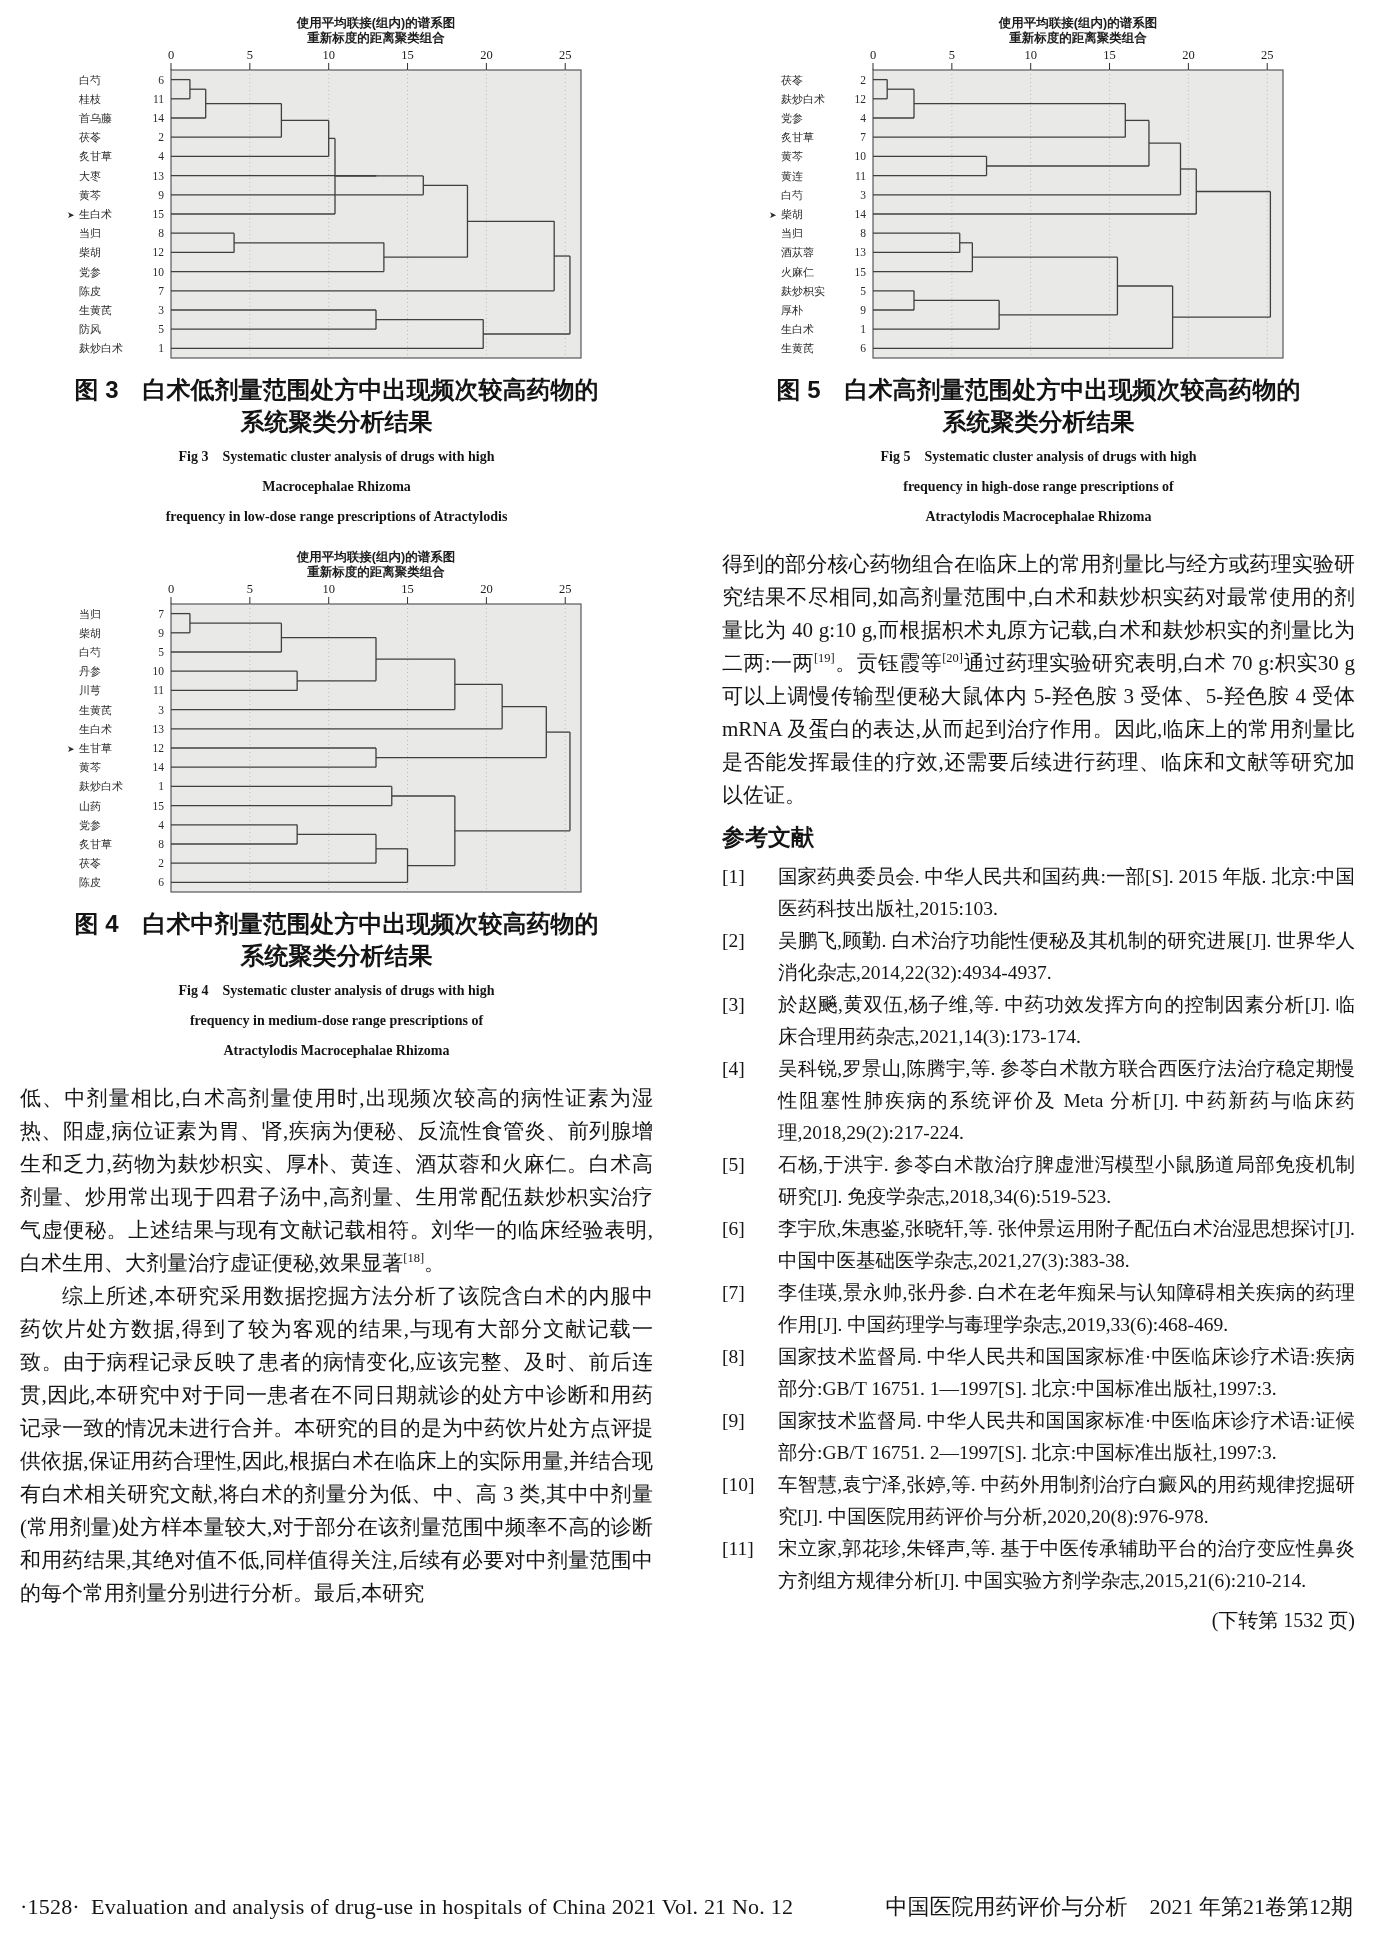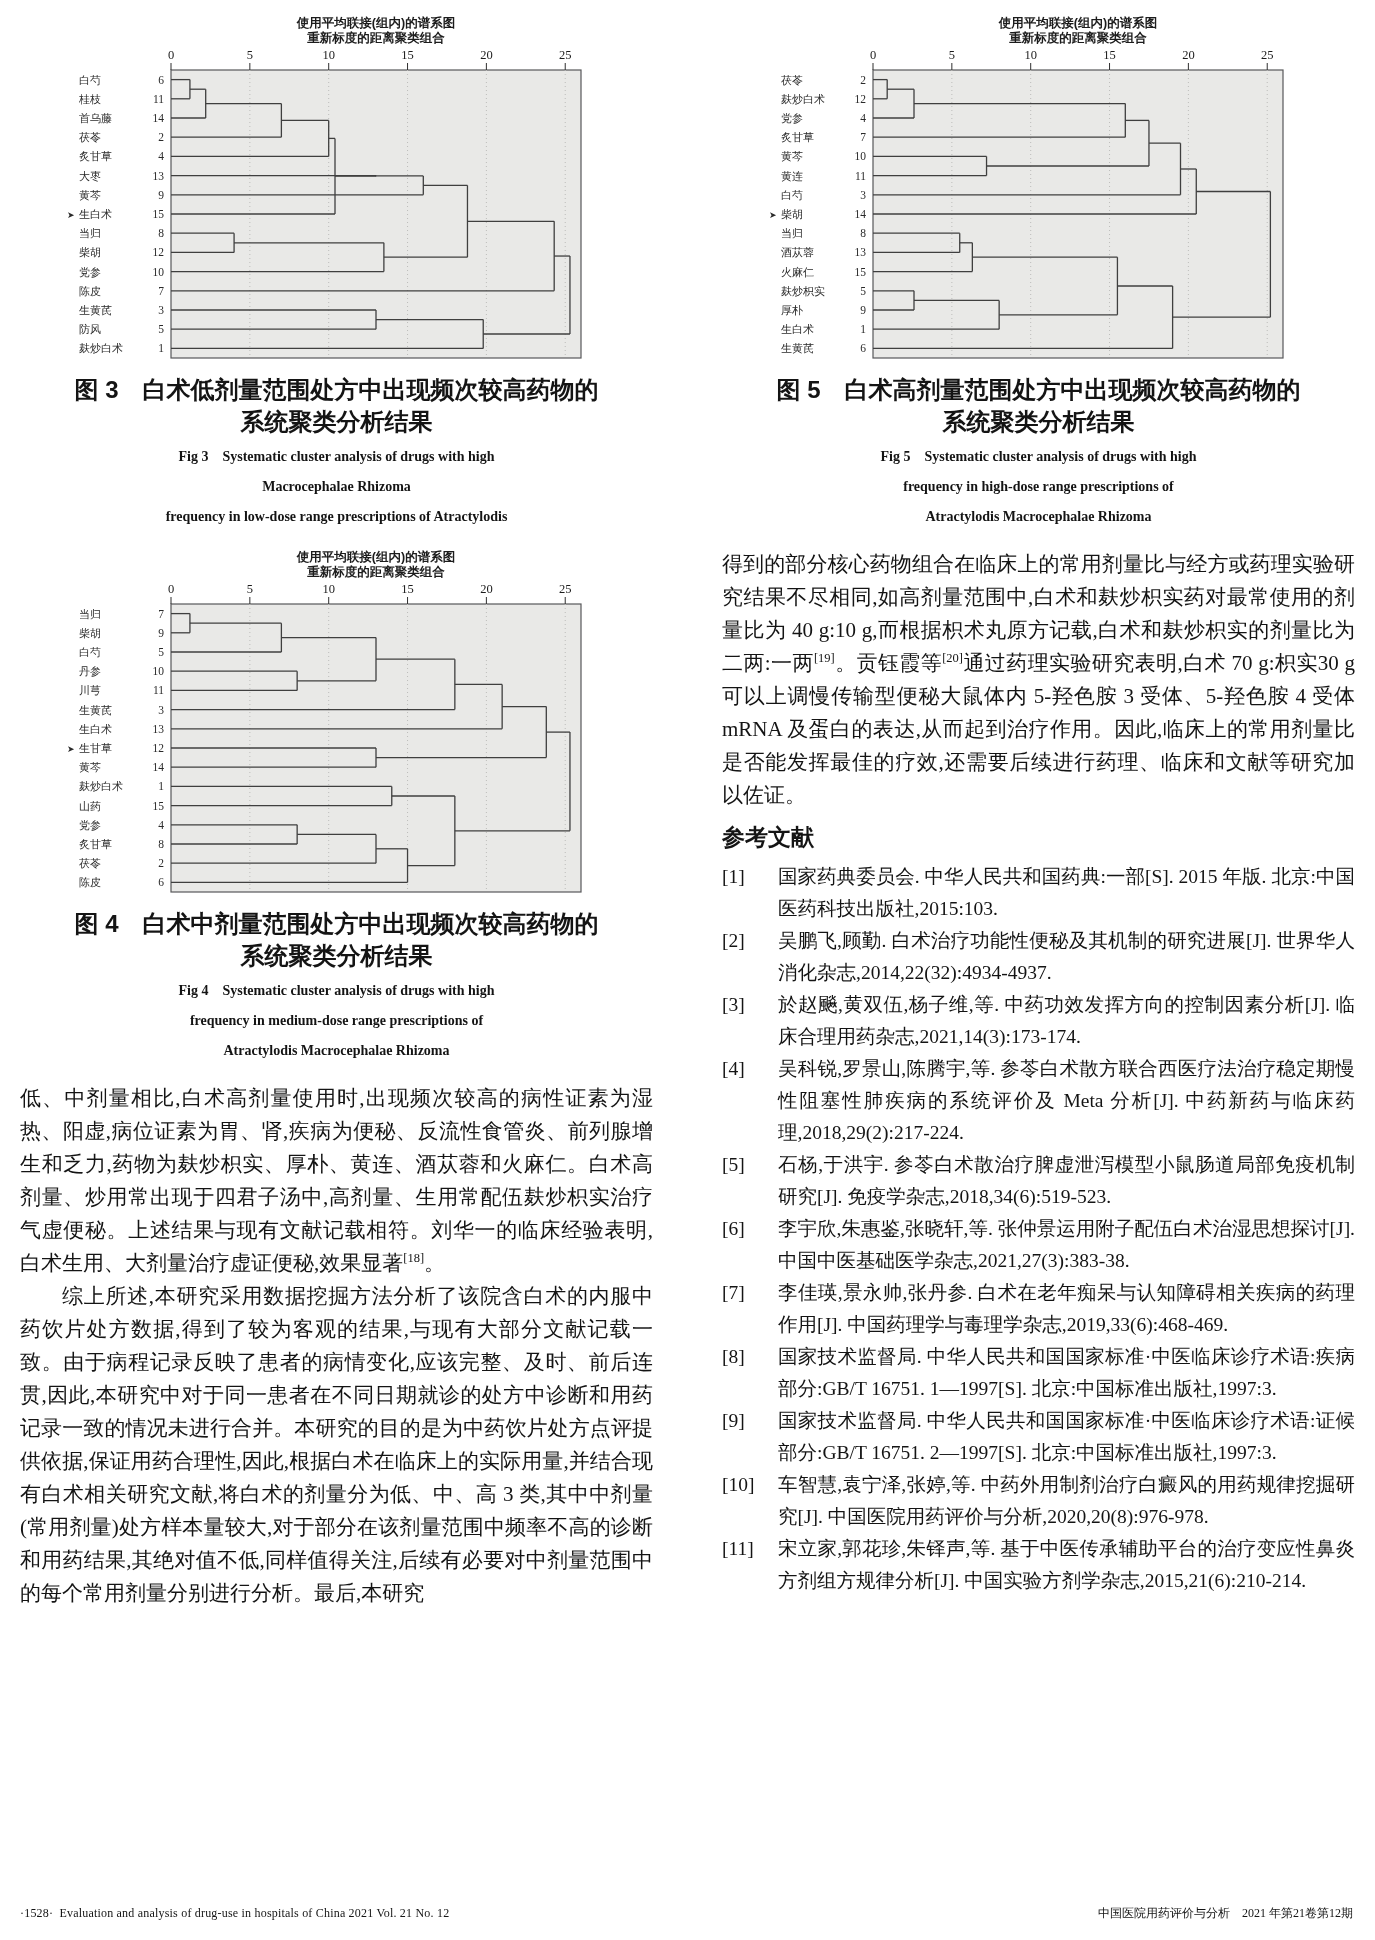--- a/index.html
+++ b/index.html
@@ -21,21 +21,21 @@
   .cap-zh{font-family:"Liberation Sans",sans-serif;font-weight:bold;font-size:24px;line-height:32px;text-align:center;margin-top:8px;}
   .cap-en{font-family:"Liberation Serif",serif;font-weight:bold;font-size:14px;line-height:30px;text-align:center;margin-top:4px;margin-bottom:16px;}
   .para{font-size:21px;line-height:33px;text-align:justify;margin:0;}
   .para.indent{text-indent:2em;}
   .para sup{font-size:12.5px;line-height:0;}
   .ref-heading{font-family:"Liberation Sans",sans-serif;font-weight:bold;font-size:23px;margin:10px 0 8px 0;}
   .ref{display:flex;font-size:19.5px;line-height:32px;}
   .ref-num{flex:0 0 56px;}
   .ref-body{flex:1;text-align:justify;}
   .continue-note{text-align:right;font-size:20px;margin-top:10px;}
-  .footer{position:absolute;left:20px;right:22px;bottom:18px;display:flex;justify-content:space-between;align-items:baseline;font-size:12px;}
+  .footer{position:absolute;left:20px;right:22px;bottom:18px;display:flex;justify-content:space-between;align-items:baseline;font-size:22px;}
   .footer .f-left{letter-spacing:0.2px;}
 </style>
 </head>
 <body>
 
 <div class="page">
   <div class="cols">
 
     <div class="col">
       <div class="fig-block">
@@ -407,20 +407,21 @@
           <div class="ref">
             <div class="ref-num">[10]</div>
             <div class="ref-body">车智慧,袁宁泽,张婷,等. 中药外用制剂治疗白癜风的用药规律挖掘研究[J]. 中国医院用药评价与分析,2020,20(8):976-978.</div>
           </div>
           <div class="ref">
             <div class="ref-num">[11]</div>
             <div class="ref-body">宋立家,郭花珍,朱铎声,等. 基于中医传承辅助平台的治疗变应性鼻炎方剂组方规律分析[J]. 中国实验方剂学杂志,2015,21(6):210-214.</div>
           </div>
         </div>
 
+      <div class="continue-note">(下转第 1532 页)</div>
     </div>
   </div>
 </div>
 
 <div class="footer">
   <div class="f-left">
     <span>·1528·</span> <span>Evaluation and analysis of drug-use in hospitals of China 2021 Vol. 21 No. 12</span>
   </div>
   <div class="f-right">中国医院用药评价与分析　2021 年第21卷第12期</div>
 </div>

